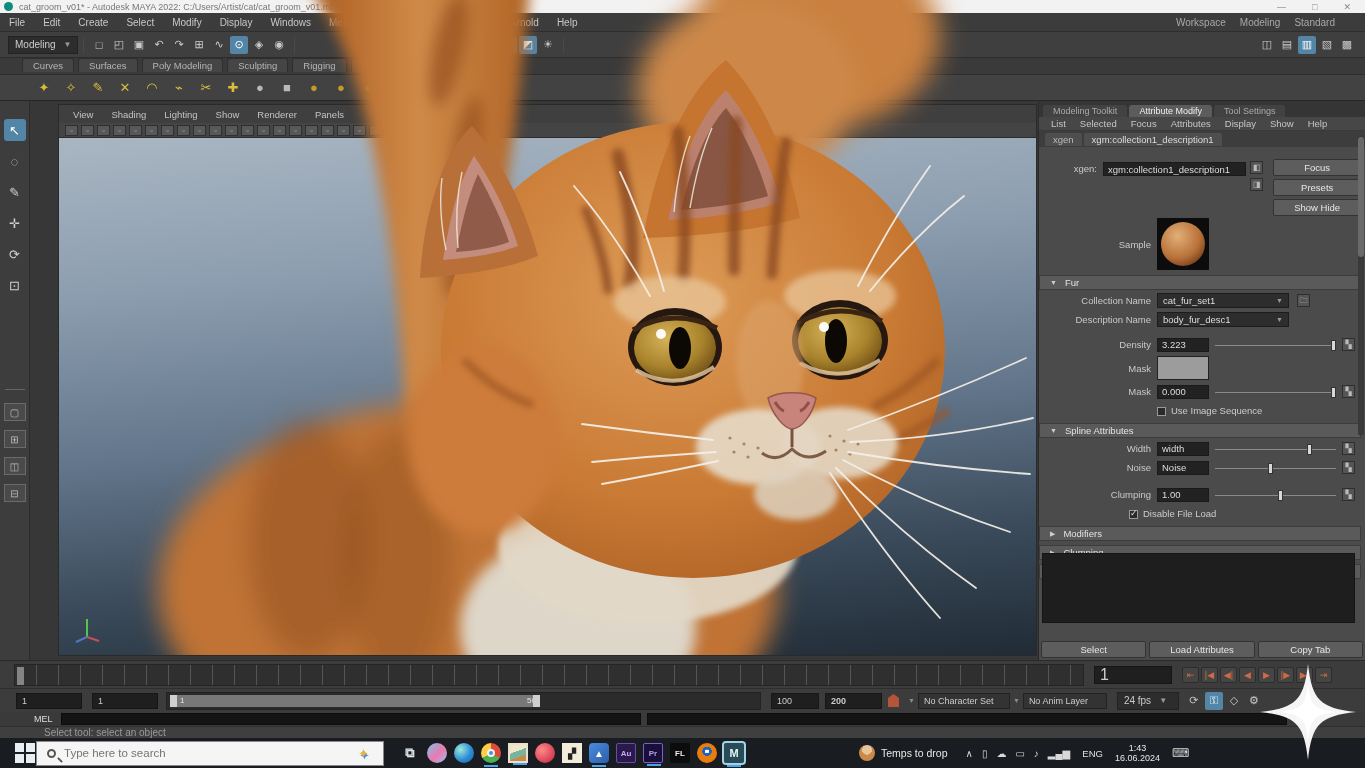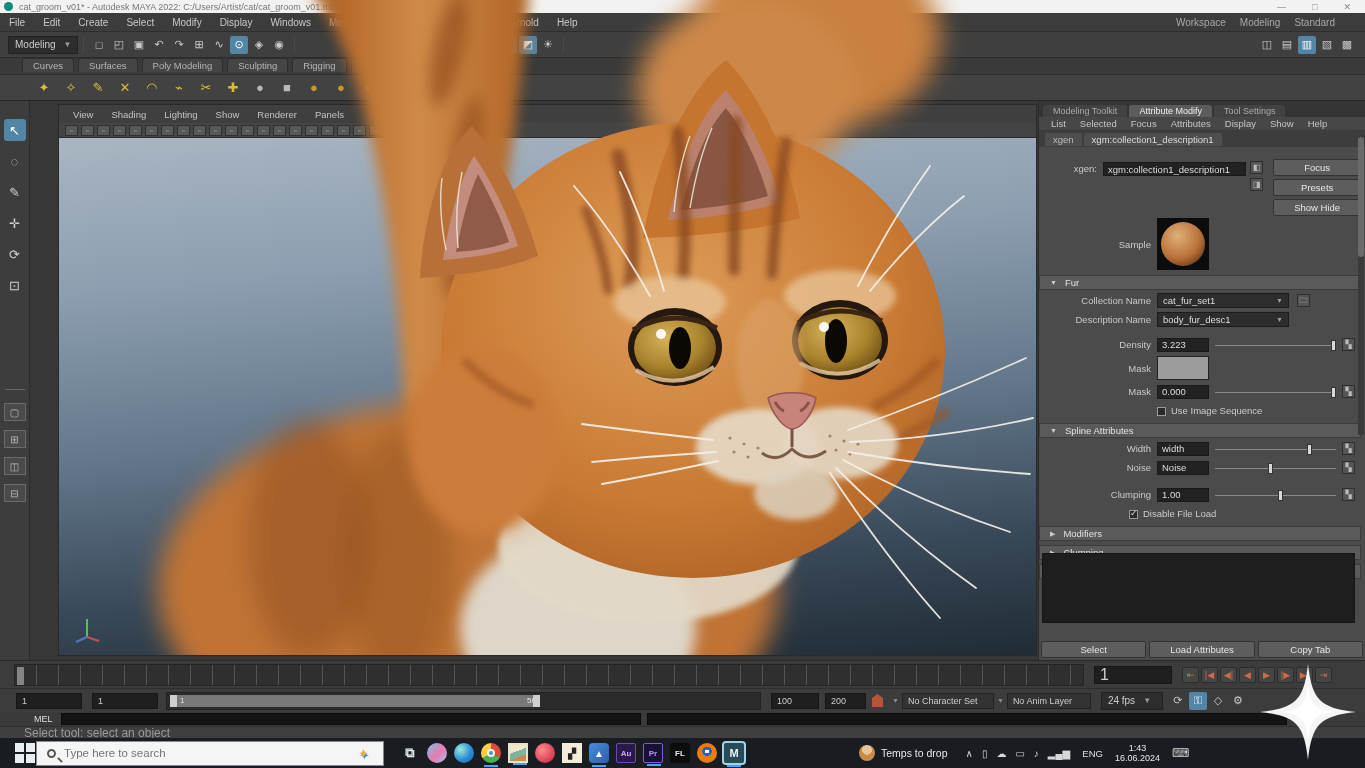--- a/index.html
+++ b/index.html
@@ -89,21 +89,21 @@
   #rfill{position:absolute;left:3px;top:2px;width:370px;height:12px;background:#787878;border-radius:2px;color:#e8e8e8;font-size:8px;}
   #rfill .hnd{position:absolute;top:0;width:7px;height:12px;background:#cfcfcf;}
   #rfill .minl{position:absolute;left:10px;top:1px;}
   #rfill .maxl{position:absolute;right:4px;top:1px;}
   .keyicon{width:11px;height:13px;background:#b6543a;clip-path:polygon(50% 0,100% 30%,100% 100%,0 100%,0 30%);margin:0 6px;}
   
   #melrow{top:712px;height:14px;background:#3a3a3a;display:flex;align-items:center;}
   #melrow .mlab{color:#ddd;font-size:9px;margin:0 8px 0 34px;}
   .melfield{background:#141414;height:12px;border:1px solid #0c0c0c;}
   #helprow{top:726px;height:12px;background:#3f3f3f;border-top:1px solid #2e2e2e;display:flex;align-items:center;}
-  #helprow span{color:#9a9a9a;font-size:12px;margin-left:24px;}
+  #helprow span{color:#9a9a9a;font-size:10px;margin-left:44px;}
   
   #taskbar{top:738px;height:30px;background:#191c20;display:flex;align-items:center;z-index:30;}
   #startbtn{width:22px;height:22px;margin-left:14px;display:grid;grid-template-columns:9px 9px;grid-gap:2px;place-content:center;}
   #startbtn i{width:9px;height:9px;background:#e8eef2;}
   #searchbox{width:348px;height:25px;background:#f5f5f5;border:1px solid #888;display:flex;align-items:center;}
   #searchbox .mag{width:9px;height:9px;border:2px solid #555;border-radius:50%;margin:0 8px 0 10px;position:relative;}
   #searchbox .mag:after{content:"";position:absolute;left:8px;top:8px;width:6px;height:2px;background:#555;transform:rotate(45deg);}
   #searchbox input{border:none;background:transparent;font-size:11.5px;color:#444;outline:none;width:220px;}
   #searchbox .spark{margin-left:auto;margin-right:14px;color:#e8b33c;font-size:13px;text-shadow:1px 2px 0 #4a90d9;}
   #apps{display:flex;align-items:center;gap:7px;margin-left:16px;}
@@ -618,21 +618,21 @@
     <span class="rfield" style="width:66px;margin-left:10px;">1</span>
     <span id="rtrack">
       <span id="rfill">
         <span class="hnd" style="left:0;"></span>
         <span class="minl">1</span>
         <span class="maxl">50</span>
         <span class="hnd" style="right:0;"></span>
       </span>
     </span>
     <span class="rfield" style="width:48px;margin-left:10px;">100</span>
-    <span class="rfield" style="width:41px;margin-left:6px;">200</span>
+    <span class="rfield" style="width:57px;margin-left:6px;font-weight:bold;">200</span>
     <span class="keyicon"></span>
     <span style="color:#888;font-size:7px;margin:0 3px;">▼</span>
     <span class="rfield" style="width:92px;background:#333;border-color:#222;">No Character Set</span>
     <span style="color:#888;font-size:7px;margin:0 3px;">▼</span>
     <span class="rfield" style="width:84px;background:#333;border-color:#222;">No Anim Layer</span>
     <span class="dd" style="width:62px;margin-left:10px;">
       <span>24 fps</span>
       <span class="car">▼</span>
     </span>
     <span class="icn" style="margin-left:6px;">⟳</span>

